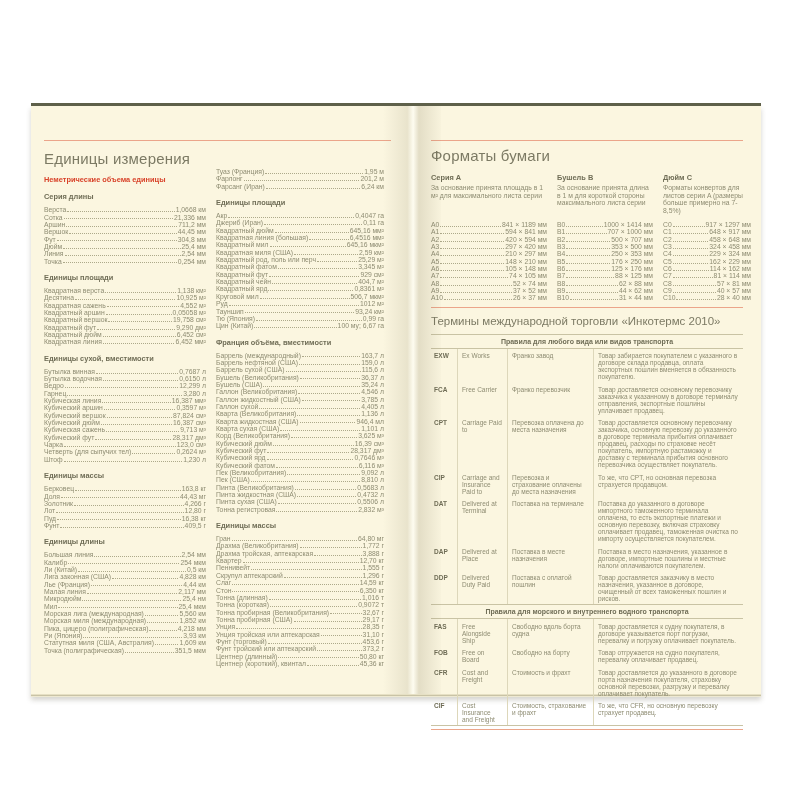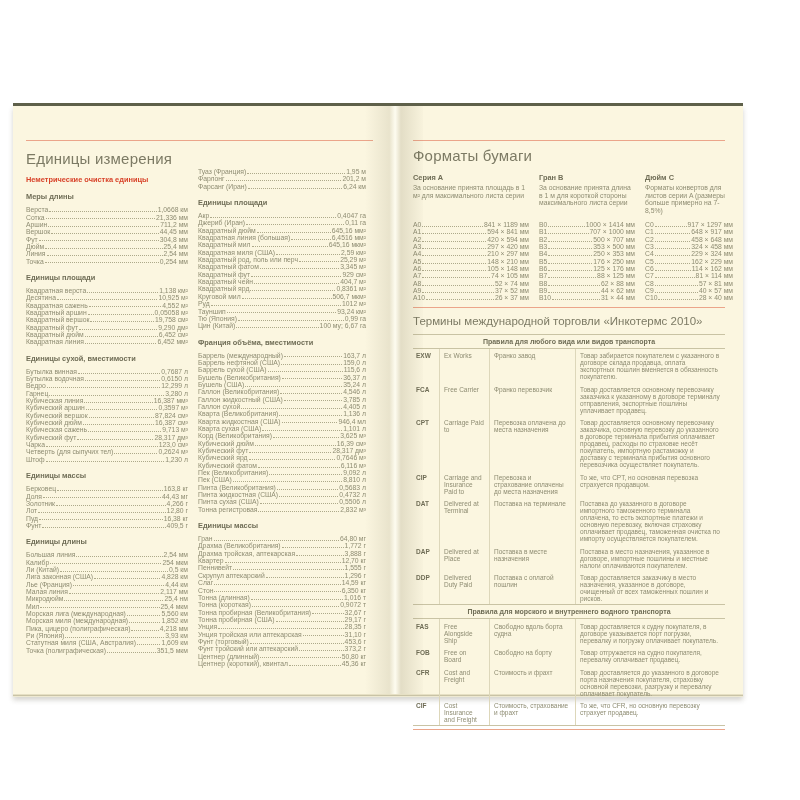--- a/index.html
+++ b/index.html
@@ -1,17 +1,17 @@
 <!DOCTYPE html>
 <html><head>
 <meta charset="utf-8">
 <style>
   html,body{margin:0;padding:0;width:800px;height:800px;background:#ffffff;overflow:hidden;
     font-family:"Liberation Sans",sans-serif;}
-  .book{position:absolute;left:13px;top:103px;width:730px;height:588px;display:flex;
+  .book{position:absolute;left:31px;top:103px;width:730px;height:588px;display:flex;
     background:#fbf6e0;border-top:3px solid #5e604a;
     box-shadow:0 1px 0 #e6e0c4,0 2px 0 #c9c3a6,0 3px 0 #eee9d2,0 6px 5px rgba(60,55,30,.22);}
   .page{position:relative;box-sizing:border-box;}
   .page-left{width:364px;padding:34px 4px 0 13px;}
   .page-right{width:366px;padding:34px 18px 0 36px;}
   .gutter{position:absolute;left:352px;top:0;width:58px;height:100%;pointer-events:none;
     background:linear-gradient(to right,rgba(101,92,60,0) 0%,rgba(101,92,60,.12) 42%,
       rgba(255,255,248,.65) 52%,rgba(101,92,60,.16) 62%,rgba(101,92,60,.02) 100%);}
   .rule{height:1px;background:#eba58a;margin:0 0 6px 0;}
   .rule.mid{margin:5px 0 0 0;}
@@ -49,22 +49,22 @@
 <body>
 
 <div class="book">
 
   <div class="page page-left">
     <div class="rule"></div>
     <div class="ucols">
       <div class="ucol1">
         <h1 class="page-title">Единицы измерения</h1>
         <div>
-            <div class="red-head">Неметрические очистка единицы</div>
-            <div class="sec-head">Меры длины</div>
+            <div class="red-head">Неметрические объема единицы</div>
+            <div class="sec-head">Серия длины</div>
             <div class="dotrow">
               <span class="lbl">Верста</span>
               <span class="leader"></span>
               <span class="val">1,0668 км</span>
             </div>
             <div class="dotrow">
               <span class="lbl">Сотка</span>
               <span class="leader"></span>
               <span class="val">21,336 мм</span>
             </div>
@@ -672,21 +672,21 @@
             <span class="leader"></span>
             <span class="val">37 × 52 мм</span>
           </div>
           <div class="dotrow">
             <span class="lbl">A10</span>
             <span class="leader"></span>
             <span class="val">26 × 37 мм</span>
           </div>
         </div>
         <div class="fcol fcol-b">
-          <div class="fhead">Гран B</div>
+          <div class="fhead">Бушель B</div>
           <div class="fdesc">За основание принята длина в 1 м для короткой стороны максимального листа серии</div>
           <div class="dotrow">
             <span class="lbl">B0</span>
             <span class="leader"></span>
             <span class="val">1000 × 1414 мм</span>
           </div>
           <div class="dotrow">
             <span class="lbl">B1</span>
             <span class="leader"></span>
             <span class="val">707 × 1000 мм</span>

